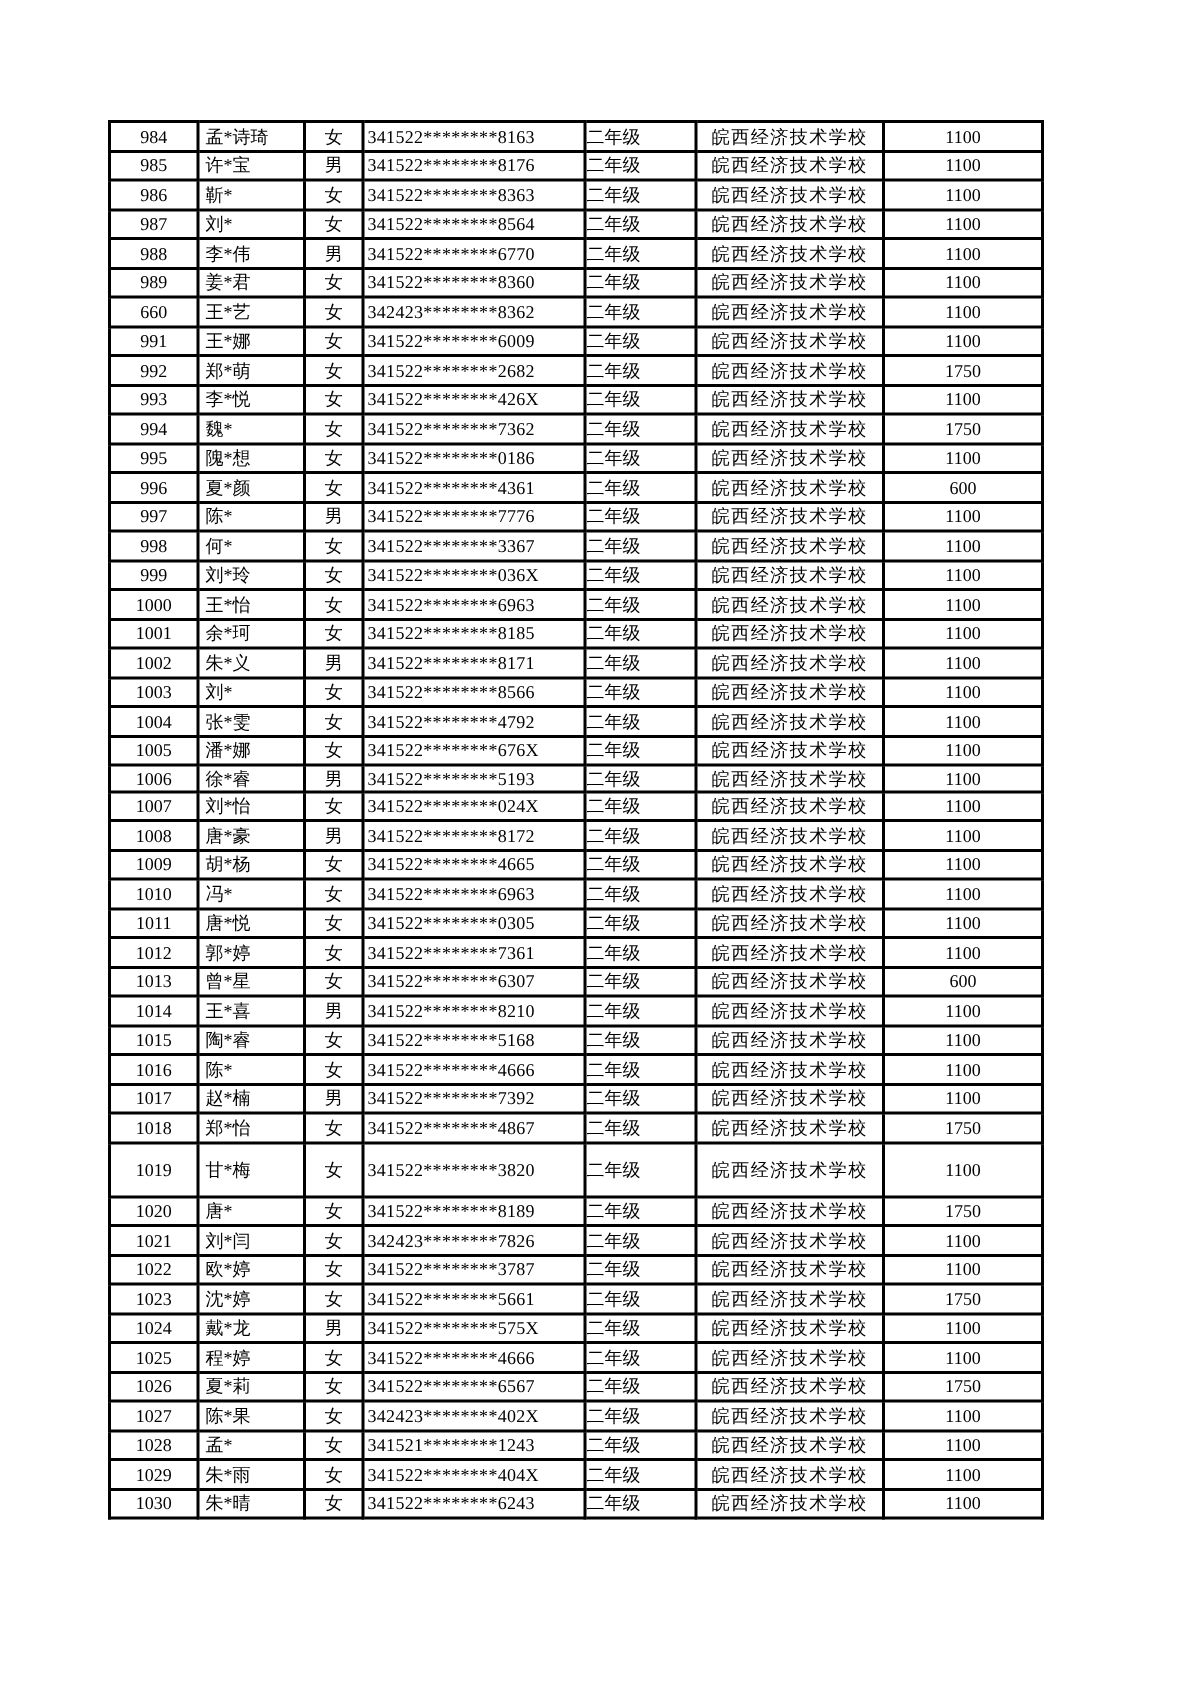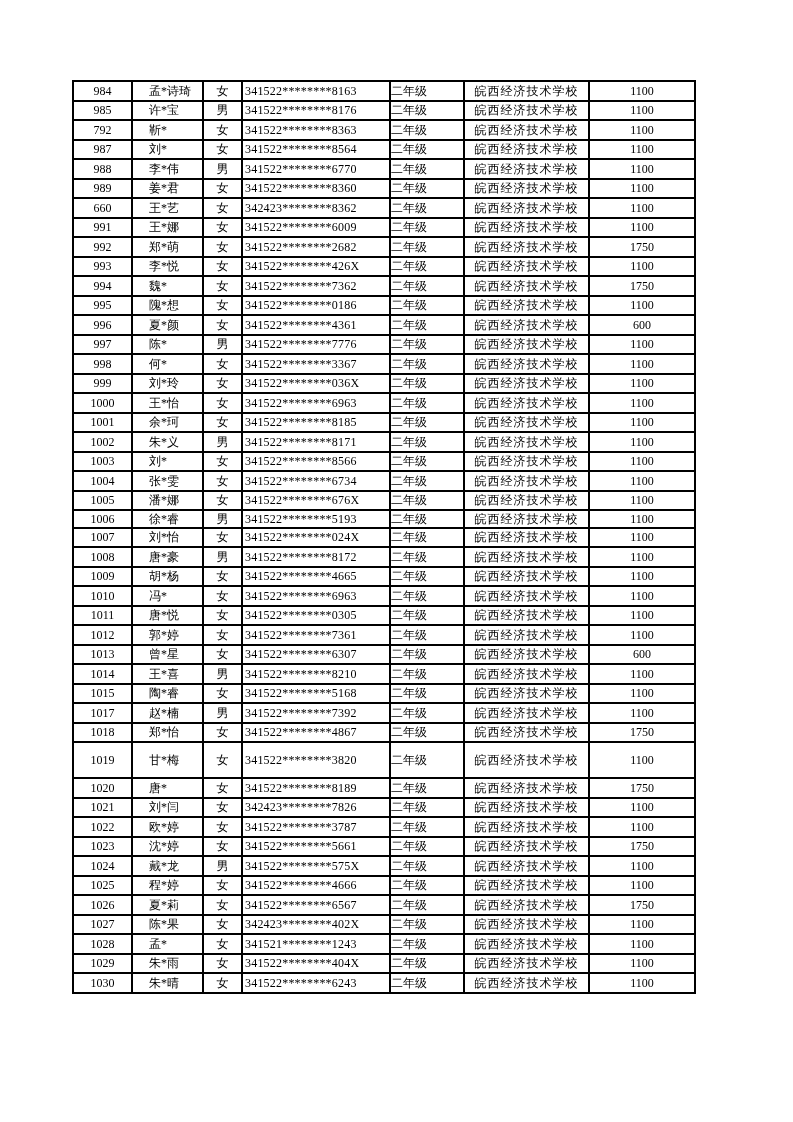--- a/index.html
+++ b/index.html
@@ -37,21 +37,21 @@
     padding: 0;
     font-size: 12px;
     line-height: 1;
     text-align: center;
     vertical-align: middle;
     white-space: nowrap;
     overflow: hidden;
   }
   
   table.roster td:nth-child(1) { text-align: center; }
-  table.roster td:nth-child(2) { text-align: left; padding-left: 16px; }
+  table.roster td:nth-child(2) { text-align: left; padding-left: 4px; }
   table.roster td:nth-child(3) { text-align: center; }
   table.roster td:nth-child(4) { text-align: left; padding-left: 2px; letter-spacing: 0.2px; }
   table.roster td:nth-child(5) { text-align: left; }
   table.roster td:nth-child(6) { text-align: center; letter-spacing: 1px; }
   table.roster td:nth-child(7) { text-align: center; }
 </style>
 </head>
 <body>
 
 <div class="page">
@@ -78,21 +78,21 @@
         <tr style="height: 19.5px;">
           <td>985</td>
           <td>许*宝</td>
           <td>男</td>
           <td>341522********8176</td>
           <td>二年级</td>
           <td>皖西经济技术学校</td>
           <td>1100</td>
         </tr>
         <tr style="height: 19.5px;">
-          <td>792</td>
+          <td>986</td>
           <td>靳*</td>
           <td>女</td>
           <td>341522********8363</td>
           <td>二年级</td>
           <td>皖西经济技术学校</td>
           <td>1100</td>
         </tr>
         <tr style="height: 19.5px;">
           <td>987</td>
           <td>刘*</td>
@@ -243,21 +243,21 @@
           <td>女</td>
           <td>341522********8566</td>
           <td>二年级</td>
           <td>皖西经济技术学校</td>
           <td>1100</td>
         </tr>
         <tr style="height: 19.5px;">
           <td>1004</td>
           <td>张*雯</td>
           <td>女</td>
-          <td>341522********6734</td>
+          <td>341522********4792</td>
           <td>二年级</td>
           <td>皖西经济技术学校</td>
           <td>1100</td>
         </tr>
         <tr style="height: 19.5px;">
           <td>1005</td>
           <td>潘*娜</td>
           <td>女</td>
           <td>341522********676X</td>
           <td>二年级</td>
@@ -343,20 +343,29 @@
           <td>341522********8210</td>
           <td>二年级</td>
           <td>皖西经济技术学校</td>
           <td>1100</td>
         </tr>
         <tr style="height: 19.5px;">
           <td>1015</td>
           <td>陶*睿</td>
           <td>女</td>
           <td>341522********5168</td>
+          <td>二年级</td>
+          <td>皖西经济技术学校</td>
+          <td>1100</td>
+        </tr>
+        <tr style="height: 19.5px;">
+          <td>1016</td>
+          <td>陈*</td>
+          <td>女</td>
+          <td>341522********4666</td>
           <td>二年级</td>
           <td>皖西经济技术学校</td>
           <td>1100</td>
         </tr>
         <tr style="height: 19.5px;">
           <td>1017</td>
           <td>赵*楠</td>
           <td>男</td>
           <td>341522********7392</td>
           <td>二年级</td>

